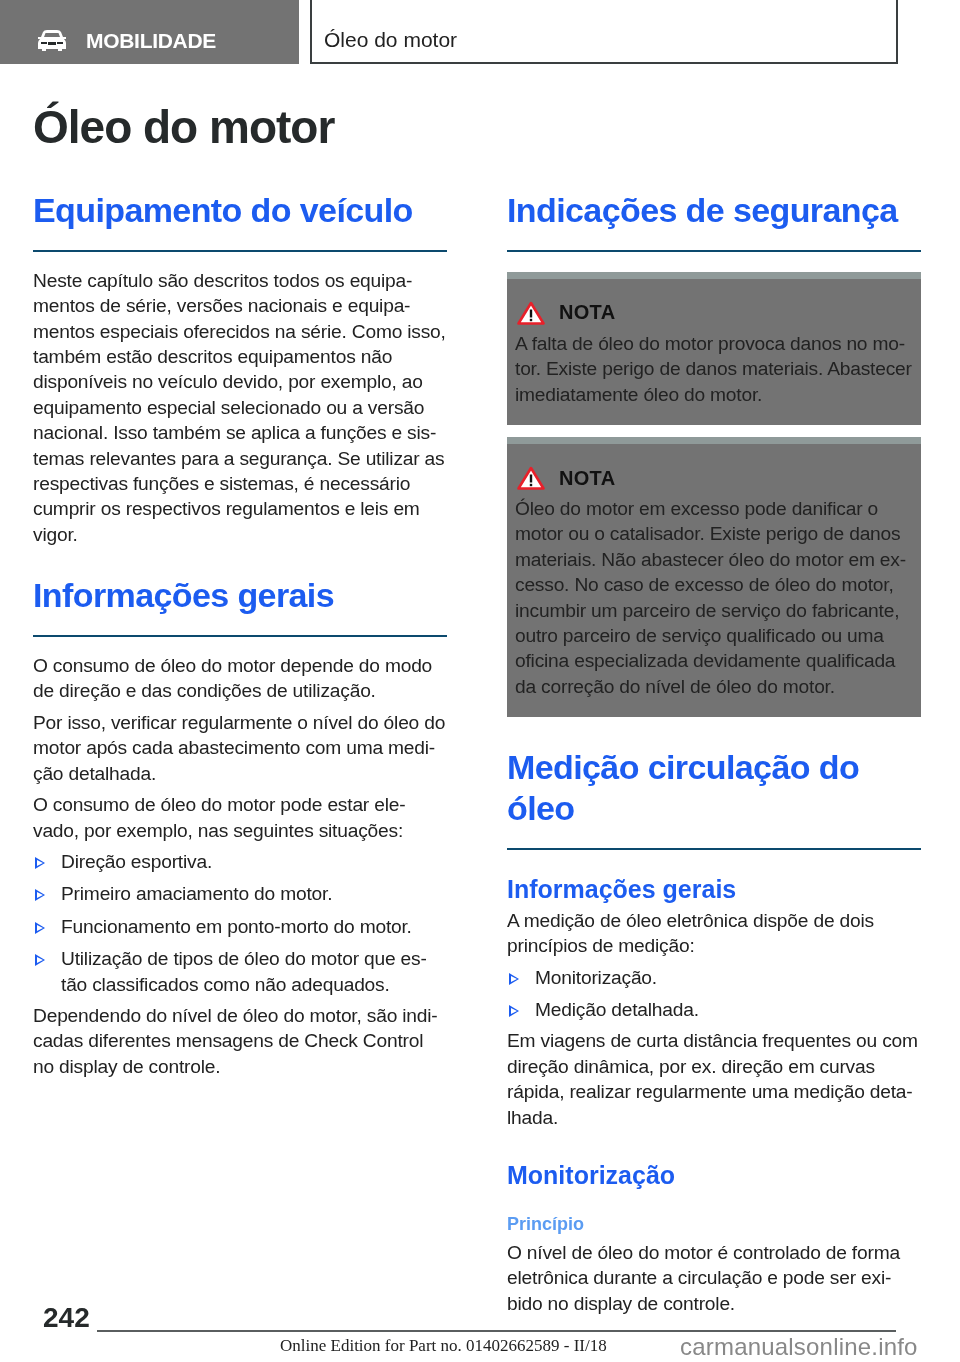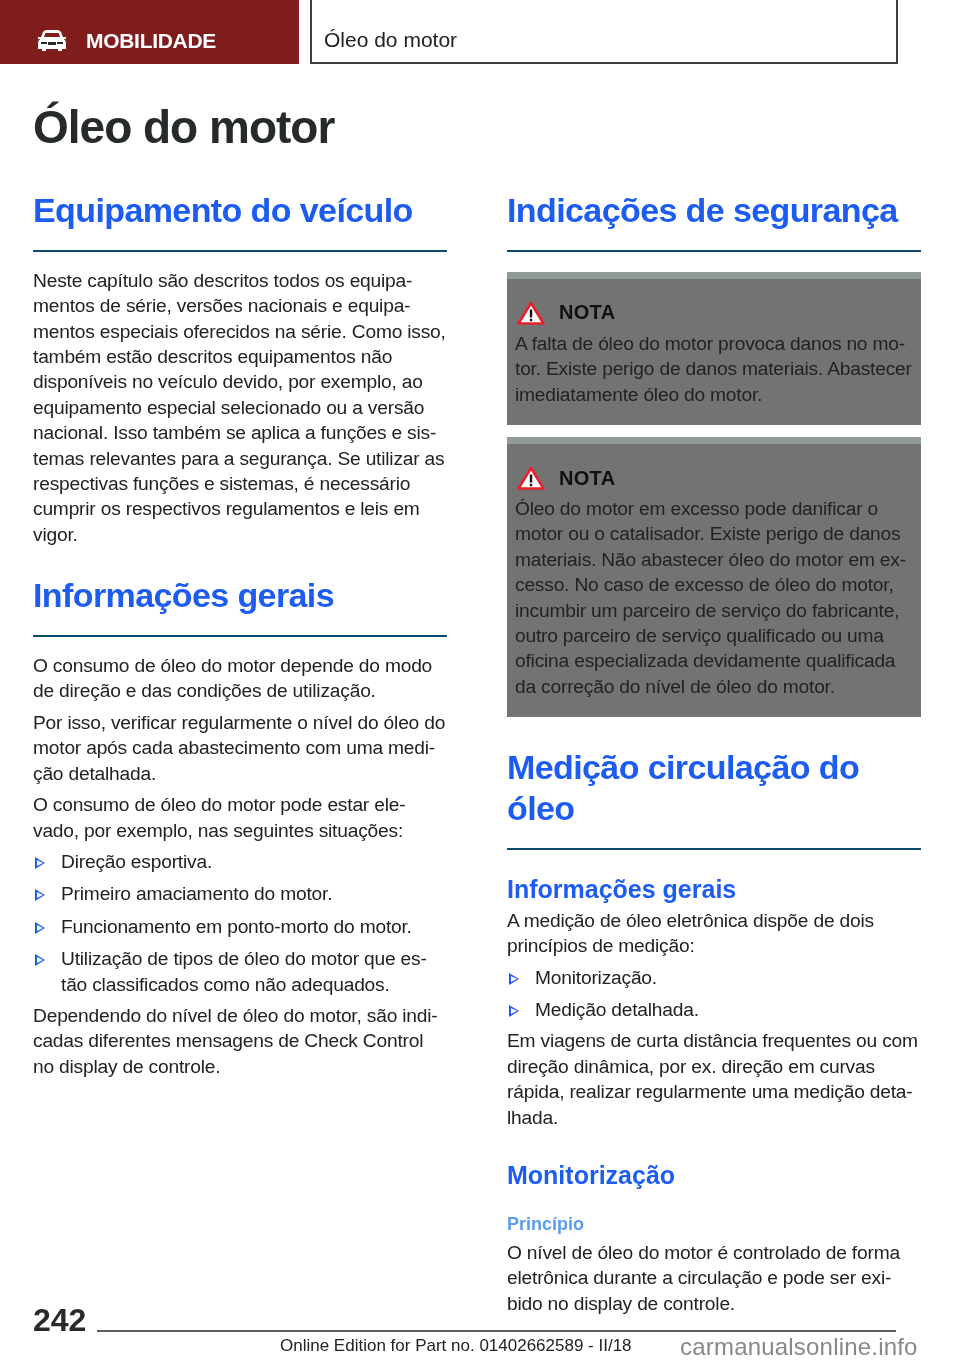--- a/index.html
+++ b/index.html
@@ -1,19 +1,19 @@
 <!DOCTYPE html>
 <html><head>
 <meta charset="utf-8">
 <style>
   html, body { margin: 0; padding: 0; background: #ffffff; }
   body { width: 960px; height: 1362px; position: relative; overflow: hidden;
          font-family: "Liberation Sans", sans-serif; color: #222; }
   .hdr-dark { position: absolute; left: 0; top: 0; width: 299px; height: 64px;
-              background: #7f1d1d; display: flex; align-items: center; }
+              background: #737373; display: flex; align-items: center; }
   .hdr-dark .car { position: absolute; left: 36px; top: 29px; width: 32px; height: 24px; }
   .hdr-dark .lbl { position: absolute; left: 86px; top: 29px; color: #fff; font-weight: bold;
                    font-size: 21px; letter-spacing: -0.3px; }
   .hdr-light { position: absolute; left: 310px; top: -2px; width: 584px; height: 64px;
                border: 2px solid #3a3f40; border-top: none; background: #fff; }
   .hdr-light .lbl { position: absolute; left: 12px; top: 30px; font-size: 21px; color: #222; }
 
   .page-title { position: absolute; left: 33px; top: 100px; font-size: 46px; font-weight: bold;
                 color: #262a2b; letter-spacing: -1px; margin: 0; }
 
@@ -35,23 +35,23 @@
                    border-bottom: 6px solid transparent; }
   ul.bul li .tri::after { content: ""; position: absolute; left: -8px; top: -3px; width: 0; height: 0;
                    border-left: 6px solid #fff; border-top: 3px solid transparent;
                    border-bottom: 3px solid transparent; }
 
   .note { background: #737373; border-top: 7px solid #8f9a99; padding: 22px 8px 18px 8px; }
   .note-head { display: flex; align-items: center; margin-bottom: 6px; }
   .note-head svg { width: 28px; height: 24px; margin-right: 14px; margin-left: 2px; }
   .note-head .nt { font-size: 20px; font-weight: bold; color: #111; letter-spacing: 0.3px; }
 
-  .footer-num { position: absolute; left: 33px; top: 1302px; font-size: 32px; font-weight: bold; color: #262a2b; }
+  .footer-num { position: absolute; left: 43px; top: 1302px; font-size: 28px; font-weight: bold; color: #262a2b; }
   .footer-line { position: absolute; left: 97px; top: 1330px; width: 799px; height: 2px; background: #5a5e5f; }
-  .footer-txt { position: absolute; left: 280px; top: 1336px; font-size: 17px; color: #222; }
+  .footer-txt { position: absolute; left: 280px; top: 1336px; font-size: 17px; color: #222; font-family: Liberation Serif, serif; }
   .footer-wm { position: absolute; left: 680px; top: 1333px; font-size: 24px; color: #888; letter-spacing: 0.2px; }
 </style>
 </head>
 <body>
 
 <div class="hdr-dark">
   <svg class="car" viewBox="0 0 32 24">
     <path d="M7 3 Q8 1 11 1 L21 1 Q24 1 25 3 L27 8 L30 8 L30 10 L28 10 Q30 12 30 14 L30 20 L26 20 L26 22 L22 22 L22 20 L10 20 L10 22 L6 22 L6 20 L2 20 L2 14 Q2 12 4 10 L2 10 L2 8 L5 8 Z M8 8 L24 8 L22.5 4 L9.5 4 Z" fill="#fff"></path>
     <rect x="5" y="13" width="6" height="2" fill="#262a2b"></rect>
     <rect x="21" y="13" width="6" height="2" fill="#262a2b"></rect>

